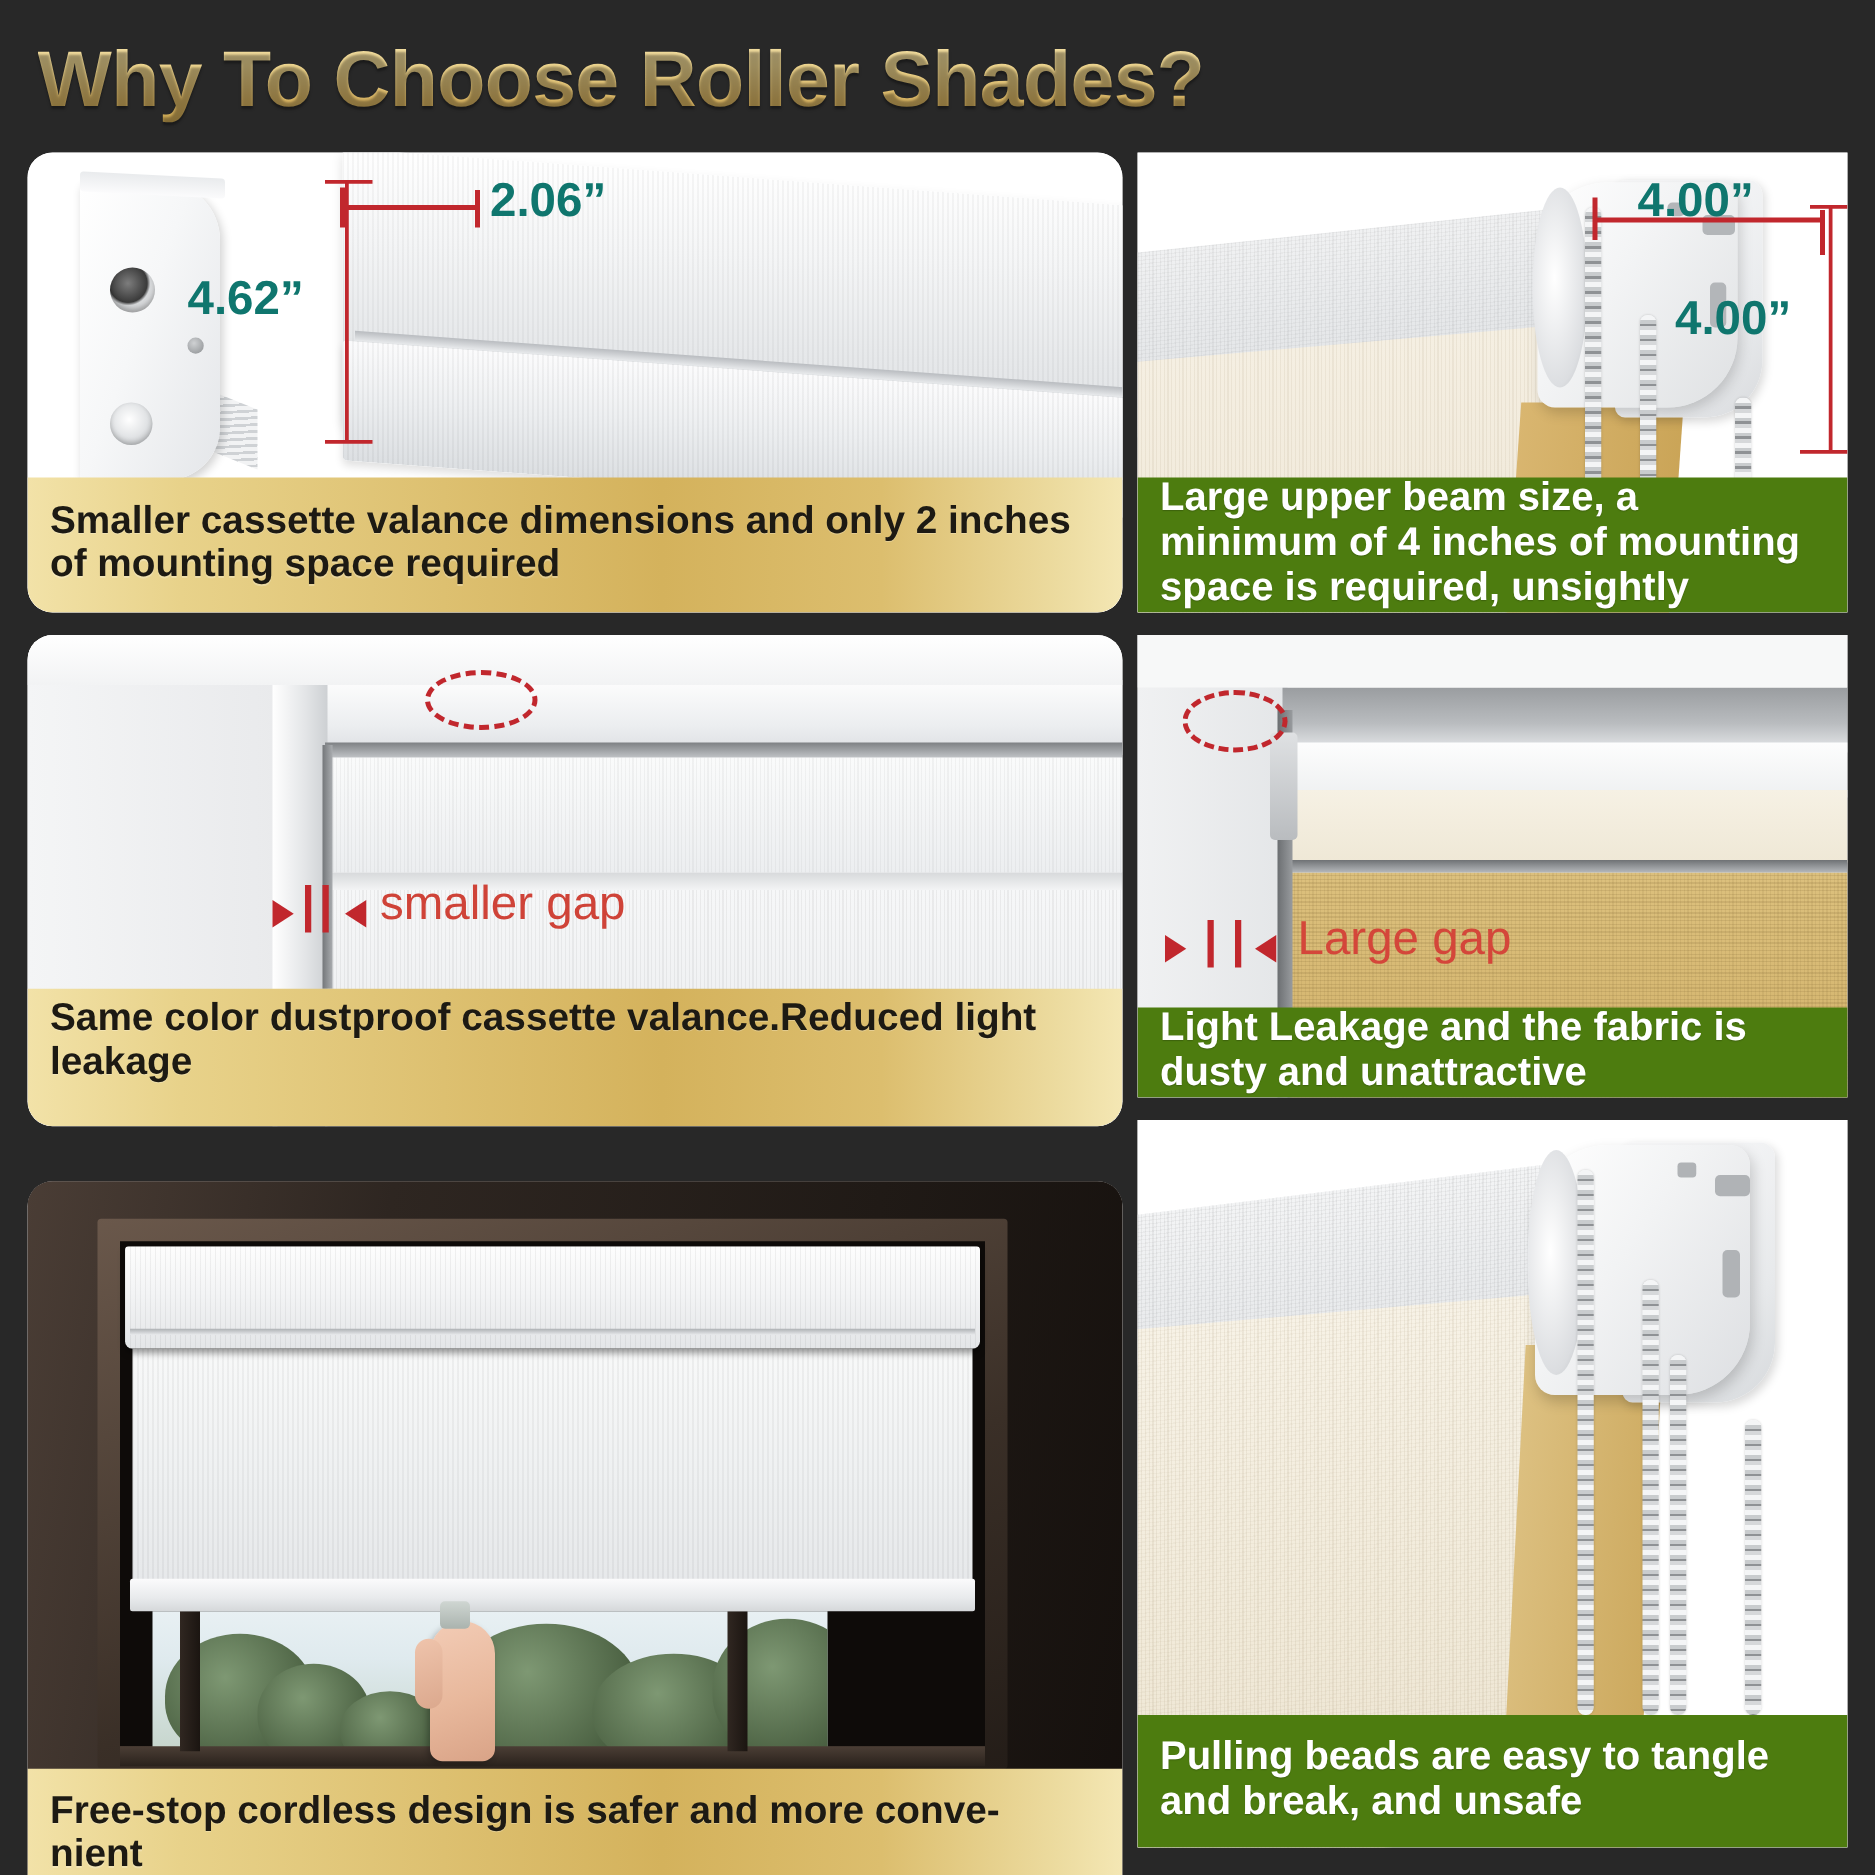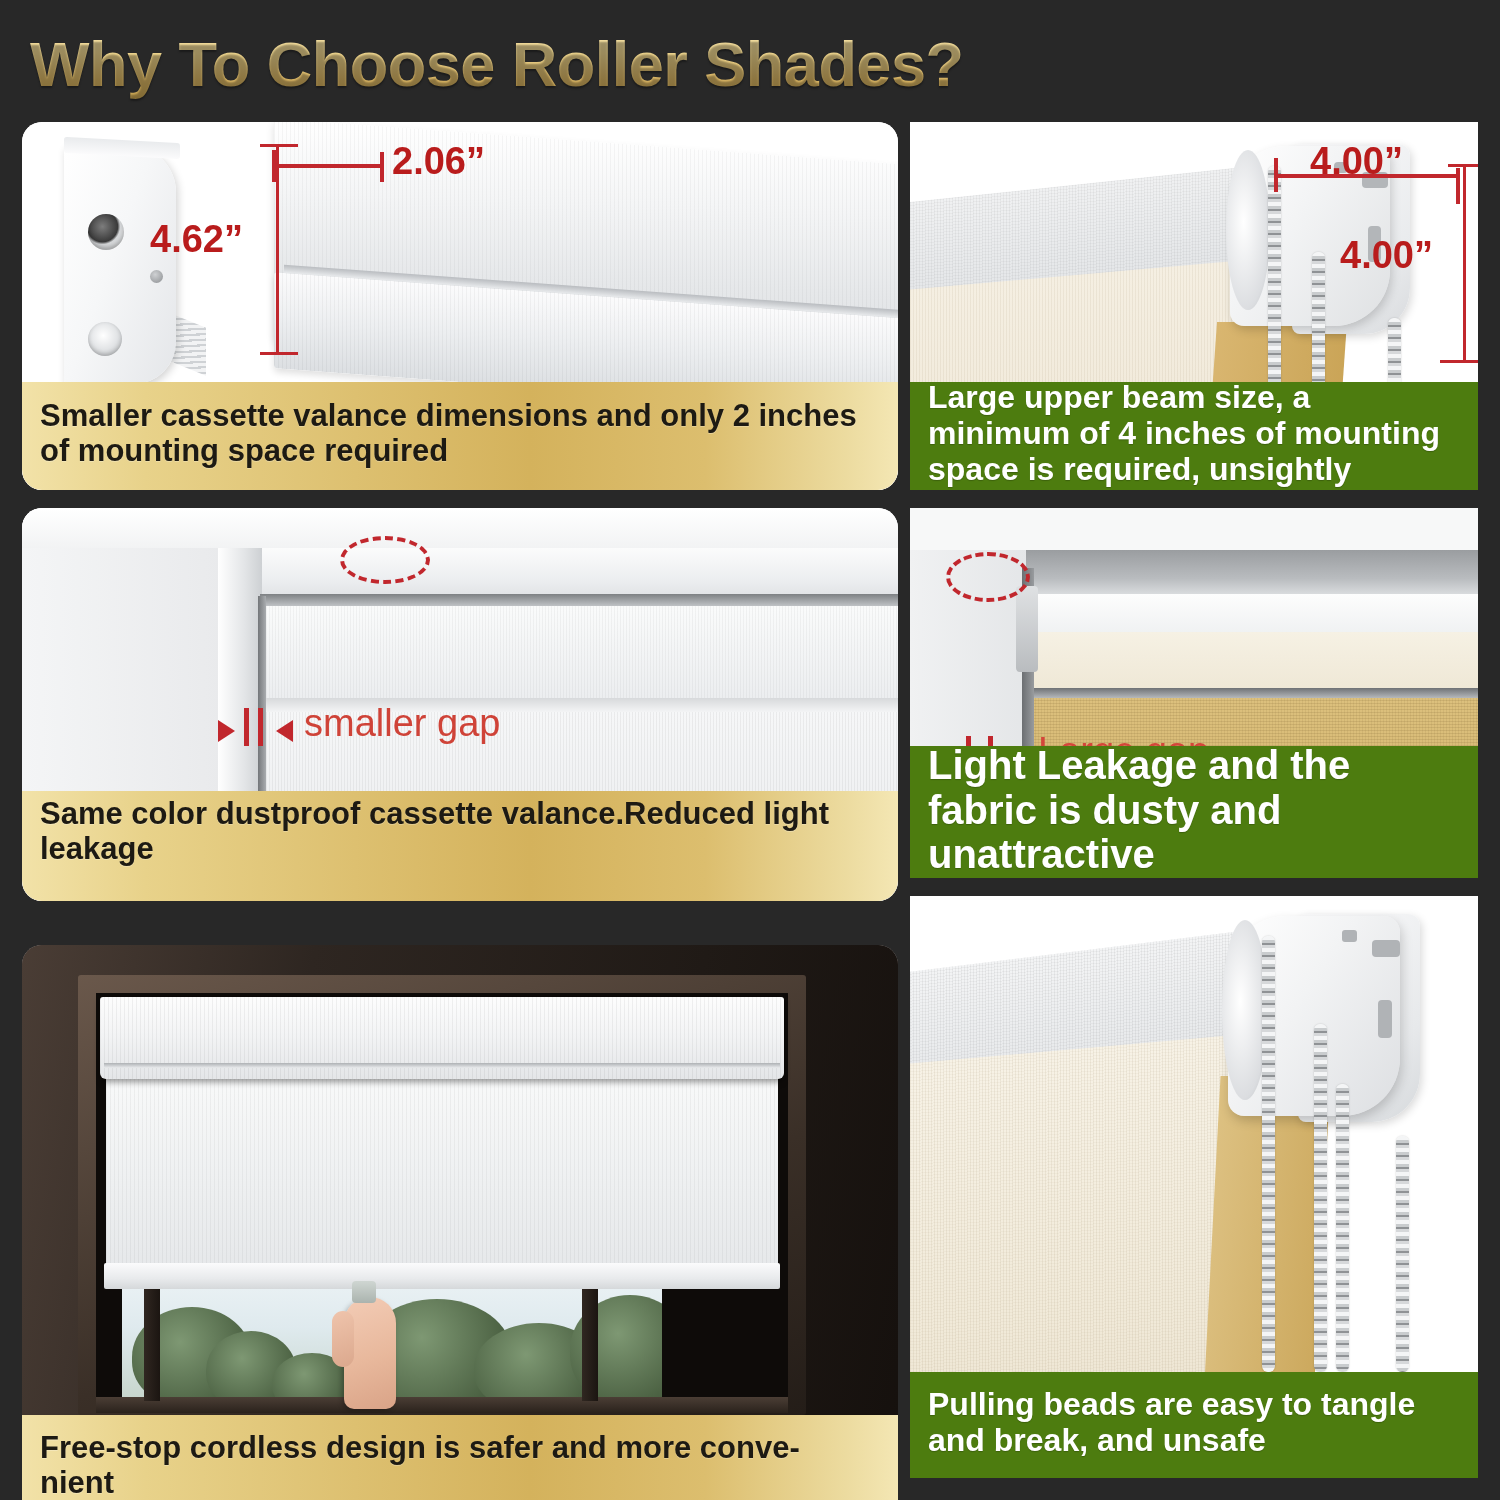--- a/index.html
+++ b/index.html
@@ -72,28 +72,28 @@
     text-shadow: 0 1px 0 rgba(255,255,255,0.25);
   }
   .caption.bad {
     background: #4d7c0f;
     color: #ffffff;
     text-shadow: 0 1px 1px rgba(0,0,0,0.22);
   }
   .cap-r1l { height: 108px; font-size: 31px; }
   .cap-r1r { height: 108px; font-size: 32px; }
   .cap-r2l { height: 110px; font-size: 31px; align-items: flex-start; }
-  .cap-r2r { height: 132px; font-size: 40px; }
+  .cap-r2r { height: 72px; font-size: 32px; }
   .cap-r3l { height: 112px; font-size: 31px; align-items: flex-start; padding-top: 16px; }
   .cap-r3r { height: 106px; font-size: 32px; }
 
   
   .dim-label {
     position: absolute;
-    color: #b91c1c;
+    color: #0f766e;
     font-weight: bold;
     white-space: nowrap;
     z-index: 25;
   }
   .dim-line {
     position: absolute;
     background: #c1272d;
     z-index: 24;
   }
   .dashed-ellipse {

